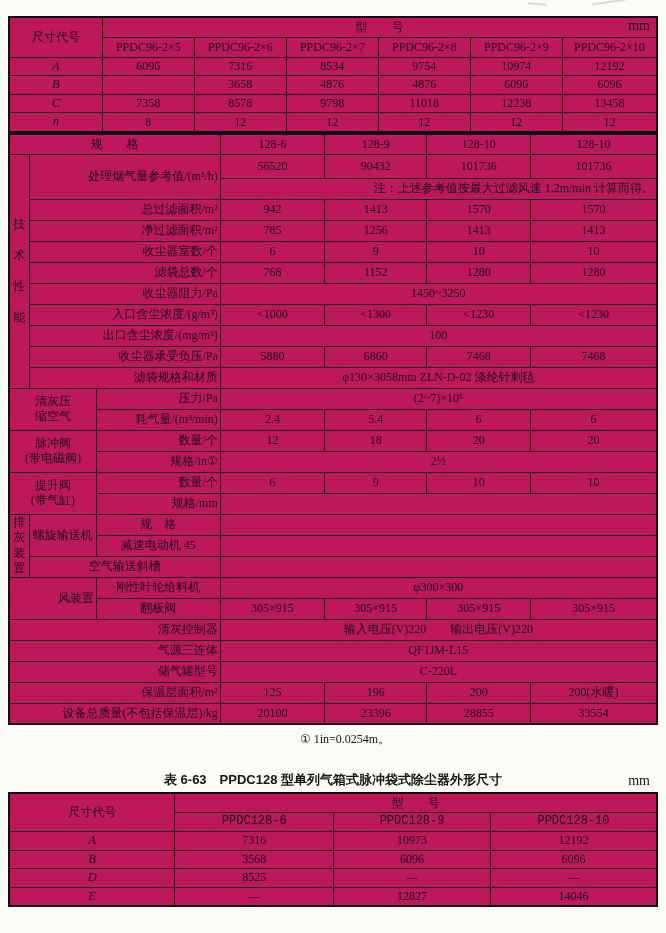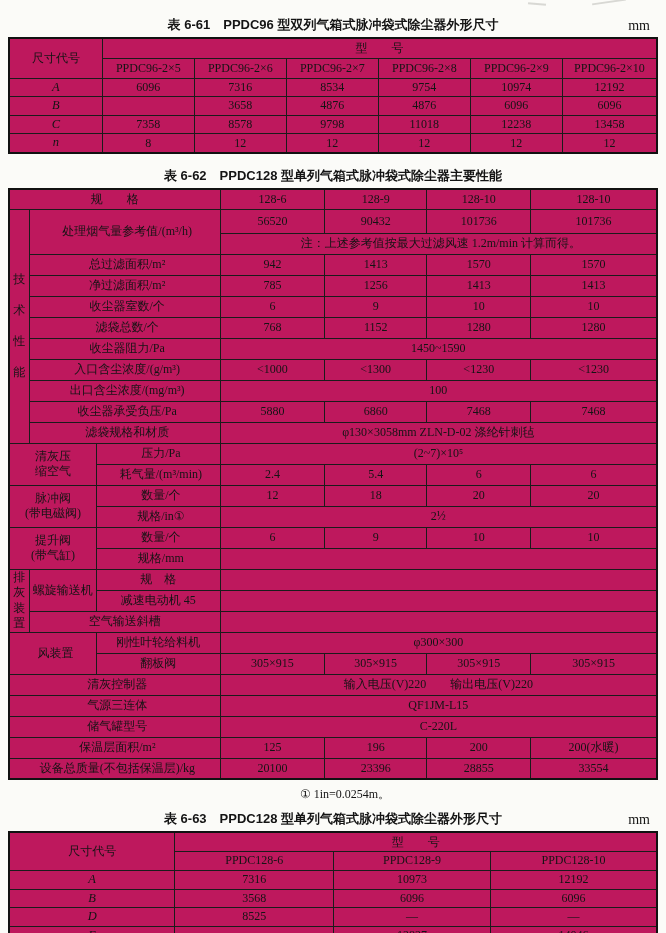--- a/index.html
+++ b/index.html
@@ -14,50 +14,49 @@
   .page{padding:6px 8px 0 8px;position:relative;}
   .artifact{position:absolute;background:#c9c9c4;opacity:.7;}
   .a1{top:1px;right:40px;width:34px;height:2px;transform:rotate(-8deg);}
   .a2{top:3px;right:120px;width:18px;height:2px;transform:rotate(5deg);}
 
   .title-row{position:relative;text-align:center;font-weight:bold;
     font-family:"Liberation Sans","DejaVu Sans",sans-serif;
     font-size:13px;line-height:17px;}
   .t61-title{margin:10px 0 4px 0;}
   .t62-title{margin:13px 0 4px 0;}
-  .t63-title{margin:7px 0 4px 0;}
+  .t63-title{margin:23px 0 4px 0;}
   .unit{position:absolute;right:8px;top:1px;font-weight:normal;
     font-family:"Liberation Serif","DejaVu Serif",serif;font-size:14px;}
 
   table{border-collapse:collapse;width:100%;table-layout:fixed;
     border:2px solid #111;background:#be185d;}
   td{border:1px solid #1b1b1b;font-size:12px;text-align:center;
     vertical-align:middle;padding:1px 2px;overflow:hidden;
     line-height:1.25;}
-  td.l{text-align:center;padding-left:7px;}
+  td.l{text-align:right;padding-left:7px;}
   td.i{font-style:italic;font-size:12.5px;}
   td.p{white-space:pre-line;}
   td.v{white-space:pre-line;line-height:1.3;padding:0;}
   td.vs{white-space:pre-line;line-height:2.6;padding:0;}
 
   .t61 tr{height:17px;}
   .t62 tr{height:21px;}
   .t63 tr{height:17px;}
 
   .footnote{font-size:12px;margin:6px 0 2px 24px;text-align:center;}
 </style>
 </head>
 <body>
 
 <div class="page">
   <div class="artifact a1"></div>
   <div class="artifact a2"></div>
 
   <div class="title-row t61-title">
-    <span>表 6-61　PPDC96 型双列气箱式脉冲袋式除尘器外形尺寸</span>
     <span class="unit">mm</span>
   </div>
   <div class="t61">
       <table>
         <colgroup>
           <col style="width: 14.4%;">
           <col style="width: 14.2%;">
           <col style="width: 14.2%;">
           <col style="width: 14.2%;">
           <col style="width: 14.2%;">
@@ -110,23 +109,20 @@
             <td>12</td>
             <td>12</td>
             <td>12</td>
             <td>12</td>
             <td>12</td>
           </tr>
         </tbody>
       </table>
     </div>
 
-  <div class="title-row t62-title">
-    <span>表 6-62　PPDC128 型单列气箱式脉冲袋式除尘器主要性能</span>
-  </div>
   <div class="t62">
       <table>
         <colgroup>
           <col style="width: 3.1%;">
           <col style="width: 10.4%;">
           <col style="width: 19.1%;">
           <col style="width: 16.1%;">
           <col style="width: 15.8%;">
           <col style="width: 16%;">
           <col style="width: 19.5%;">
@@ -176,21 +172,21 @@
           </tr>
           <tr>
             <td colspan="2" class="l">滤袋总数/个</td>
             <td>768</td>
             <td>1152</td>
             <td>1280</td>
             <td>1280</td>
           </tr>
           <tr>
             <td colspan="2" class="l">收尘器阻力/Pa</td>
-            <td colspan="4">1450~1590</td>
+            <td colspan="4">1450~3250</td>
           </tr>
           <tr>
             <td colspan="2" class="l">入口含尘浓度/(g/m³)</td>
             <td>&lt;1000</td>
             <td>&lt;1300</td>
             <td>&lt;1230</td>
             <td>&lt;1230</td>
           </tr>
           <tr>
             <td colspan="2" class="l">出口含尘浓度/(mg/m³)</td>
@@ -317,21 +313,21 @@
           <col style="width: 25.6%;">
           <col style="width: 24.5%;">
           <col style="width: 24.2%;">
           <col style="width: 25.7%;">
         </colgroup>
         <tbody>
           <tr style="height: 19px;">
             <td rowspan="2">尺寸代号</td>
             <td colspan="3">型　　号</td>
           </tr>
-          <tr style="height: 19px;">
+          <tr style="height: 19px; font-family: Liberation Mono, monospace;">
             <td>PPDC128-6</td>
             <td>PPDC128-9</td>
             <td>PPDC128-10</td>
           </tr>
           <tr>
             <td class="i">A</td>
             <td>7316</td>
             <td>10973</td>
             <td>12192</td>
           </tr>

